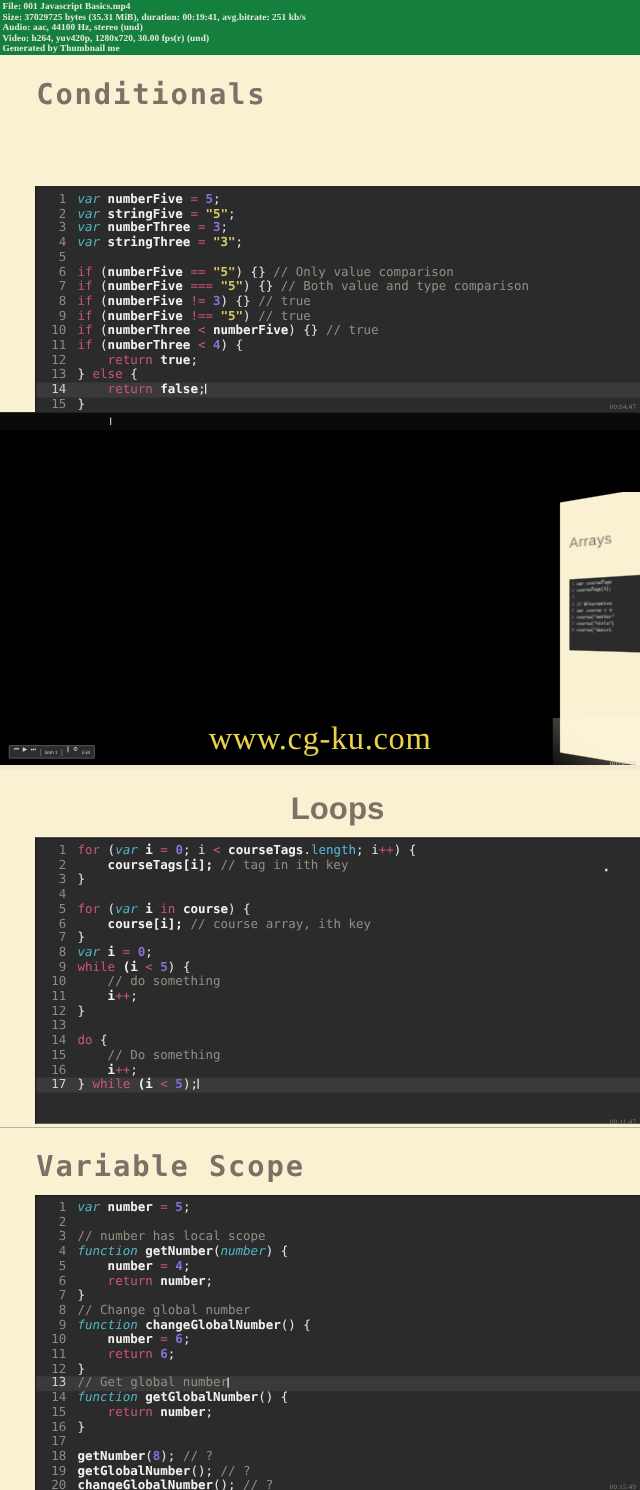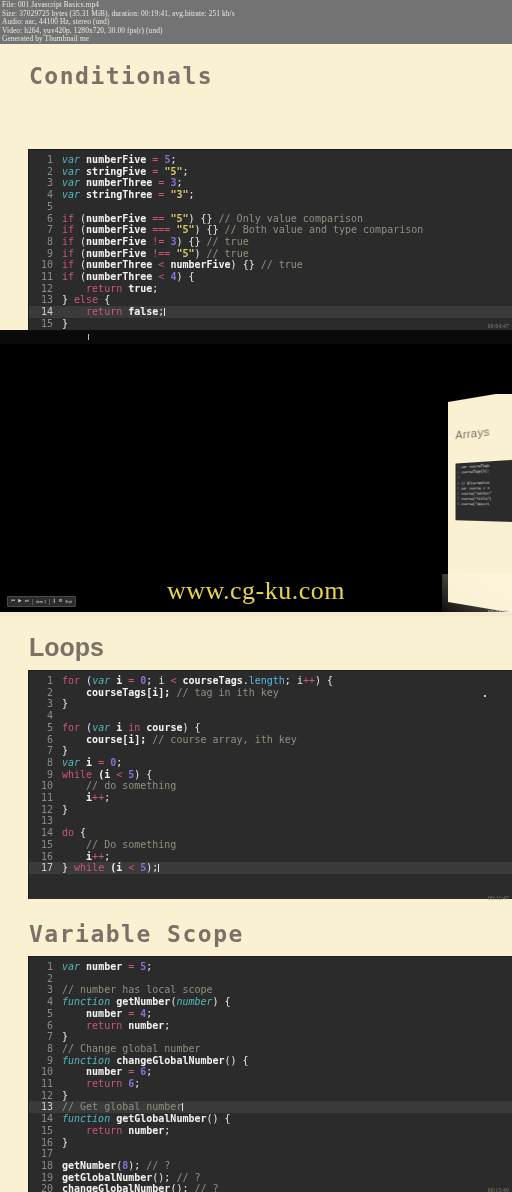--- a/index.html
+++ b/index.html
@@ -3,26 +3,26 @@
 <meta charset="utf-8">
 <style>
   html,body{margin:0;padding:0;background:#000;}
   body{
     width:512px;height:1192px;overflow:hidden;
     font-family:"Liberation Sans", sans-serif;
     position:relative;
   }
   
   .meta{
-    background:#737373;color:#e8e8e0;
+    background:#15803d;color:#e8e8e0;
     padding:1px 2px 2px 2px;
     font-family:"Liberation Serif", serif;
     font-size:7.4px;line-height:8.6px;
     letter-spacing:.1px;
-    height:44px;box-sizing:border-box;
+    height:44px;box-sizing:border-box;font-weight:bold;
   }
   .meta div{white-space:nowrap;}
 
   
   .slide{
     position:relative;
     width:512px;
     background:#faf0d2;
     overflow:hidden;
   }
@@ -32,21 +32,21 @@
 
   .slide-title{
     font-family:"DejaVu Sans Mono", monospace;
     font-weight:bold;
     color:#7c7166;
     font-size:23px;
     letter-spacing:1.5px;
     padding:18px 0 0 28px;
     margin:1px;
   }
-  .slide.s3 .slide-title{font-family:"Liberation Sans",sans-serif;font-size:25px;letter-spacing:0px;padding-top:16px;}
+  .slide.s3 .slide-title{font-family:"Liberation Sans",sans-serif;font-size:25px;letter-spacing:0px;padding-top:16px;text-align:center;}
 
   .code{
     position:absolute;
     left:28px;right:0;
     background:#2b2b2b;
     border-top:1px solid #1d1d1d;
     border-left:1px solid #1d1d1d;
     font-family:"DejaVu Sans Mono", monospace;
     font-size:10px;
     line-height:11.7px;

